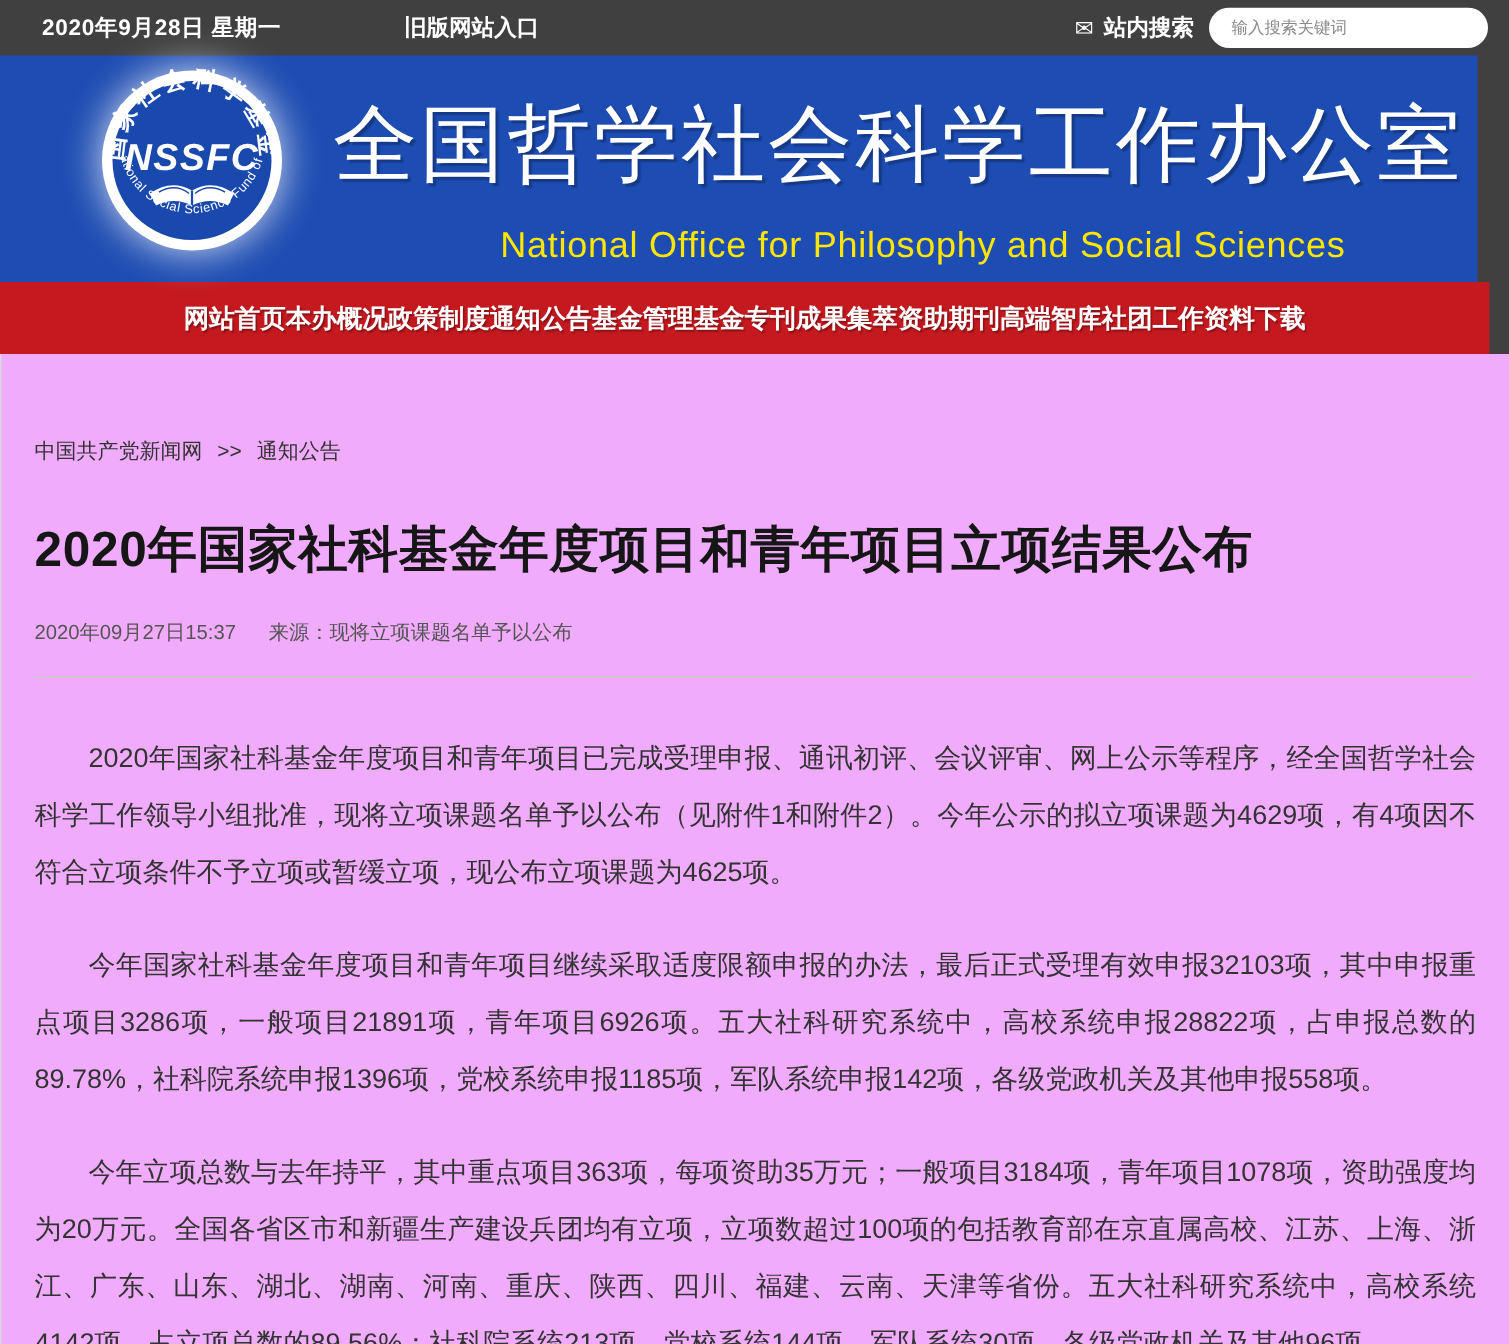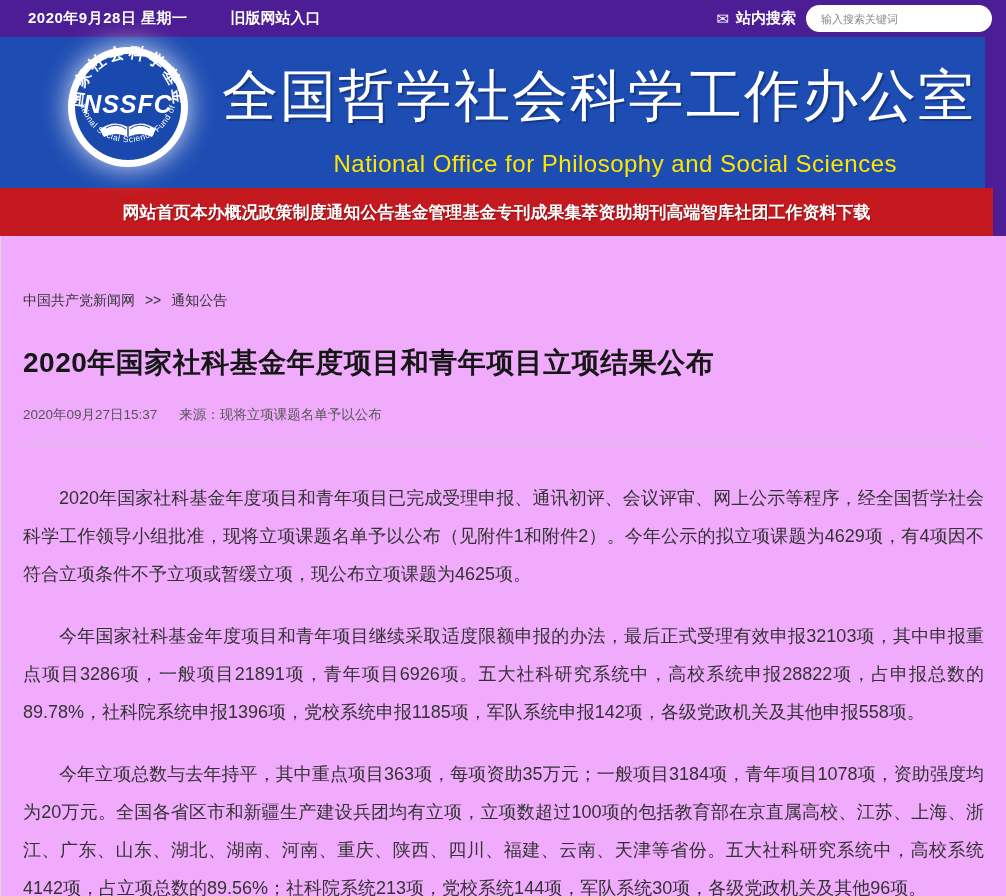--- a/index.html
+++ b/index.html
@@ -1,27 +1,27 @@
 <!DOCTYPE html>
 <html><head>
 <meta charset="utf-8">
 <style>
   * { margin:0; padding:0; box-sizing:border-box; }
   html,body { width:1006px; height:896px; overflow:hidden; }
   body { font-family:"Liberation Sans", sans-serif; background:#fff; }
 
   
-  .site-top { background:#4c1d95; }
+  .site-top { background:#404040; }
 
   .topbar {
     height:37px; display:flex; align-items:center;
     color:#fff; font-size:15px; padding:0 14px 0 28px;
   }
   .topbar .date { font-weight:bold; letter-spacing:.5px; }
-  .topbar .oldsite { font-weight:bold; margin-left:43px; cursor:pointer; }
+  .topbar .oldsite { font-weight:bold; margin-left:82px; cursor:pointer; }
   .topbar .spacer { flex:1; }
   .mail-icon { font-size:15px; margin-right:7px; }
   .search-label { font-weight:bold; margin-right:10px; }
   .search-pill {
     display:flex; align-items:stretch; height:27px; width:186px;
     border-radius:14px; overflow:hidden; background:#fff;
   }
   .search-pill input {
     border:none; outline:none; flex:1; padding:0 0 0 15px;
     font-size:11px; color:#333; font-family:"Liberation Sans",sans-serif;
@@ -58,21 +58,21 @@
 
   
   .content {
     background:#f0abfc; border-left:1px solid #d9d9d9;
     min-height:660px; padding:16px 22px;
   }
   .breadcrumb { padding-top:40px; font-size:14px; color:#333; }
   .breadcrumb .crumb-link { cursor:pointer; }
   .breadcrumb .sep { margin:0 6px; color:#333; }
   .article-title {
-    margin-top:34px; font-size:28px; font-weight:bold; color:#161616;
+    margin-top:34px; font-size:33px; font-weight:bold; color:#161616;
     letter-spacing:.5px;
   }
   .article-meta { margin-top:24px; font-size:13.5px; color:#555; }
   .article-meta .src { margin-left:18px; }
   .divider { margin-top:20px; border-top:1px solid #ccc; }
   .article-body {
     margin-top:34px; font-size:18px; color:#333; line-height:38px;
     text-align:justify;
   }
   .article-body p { text-indent:2em; margin-bottom:24px; }

